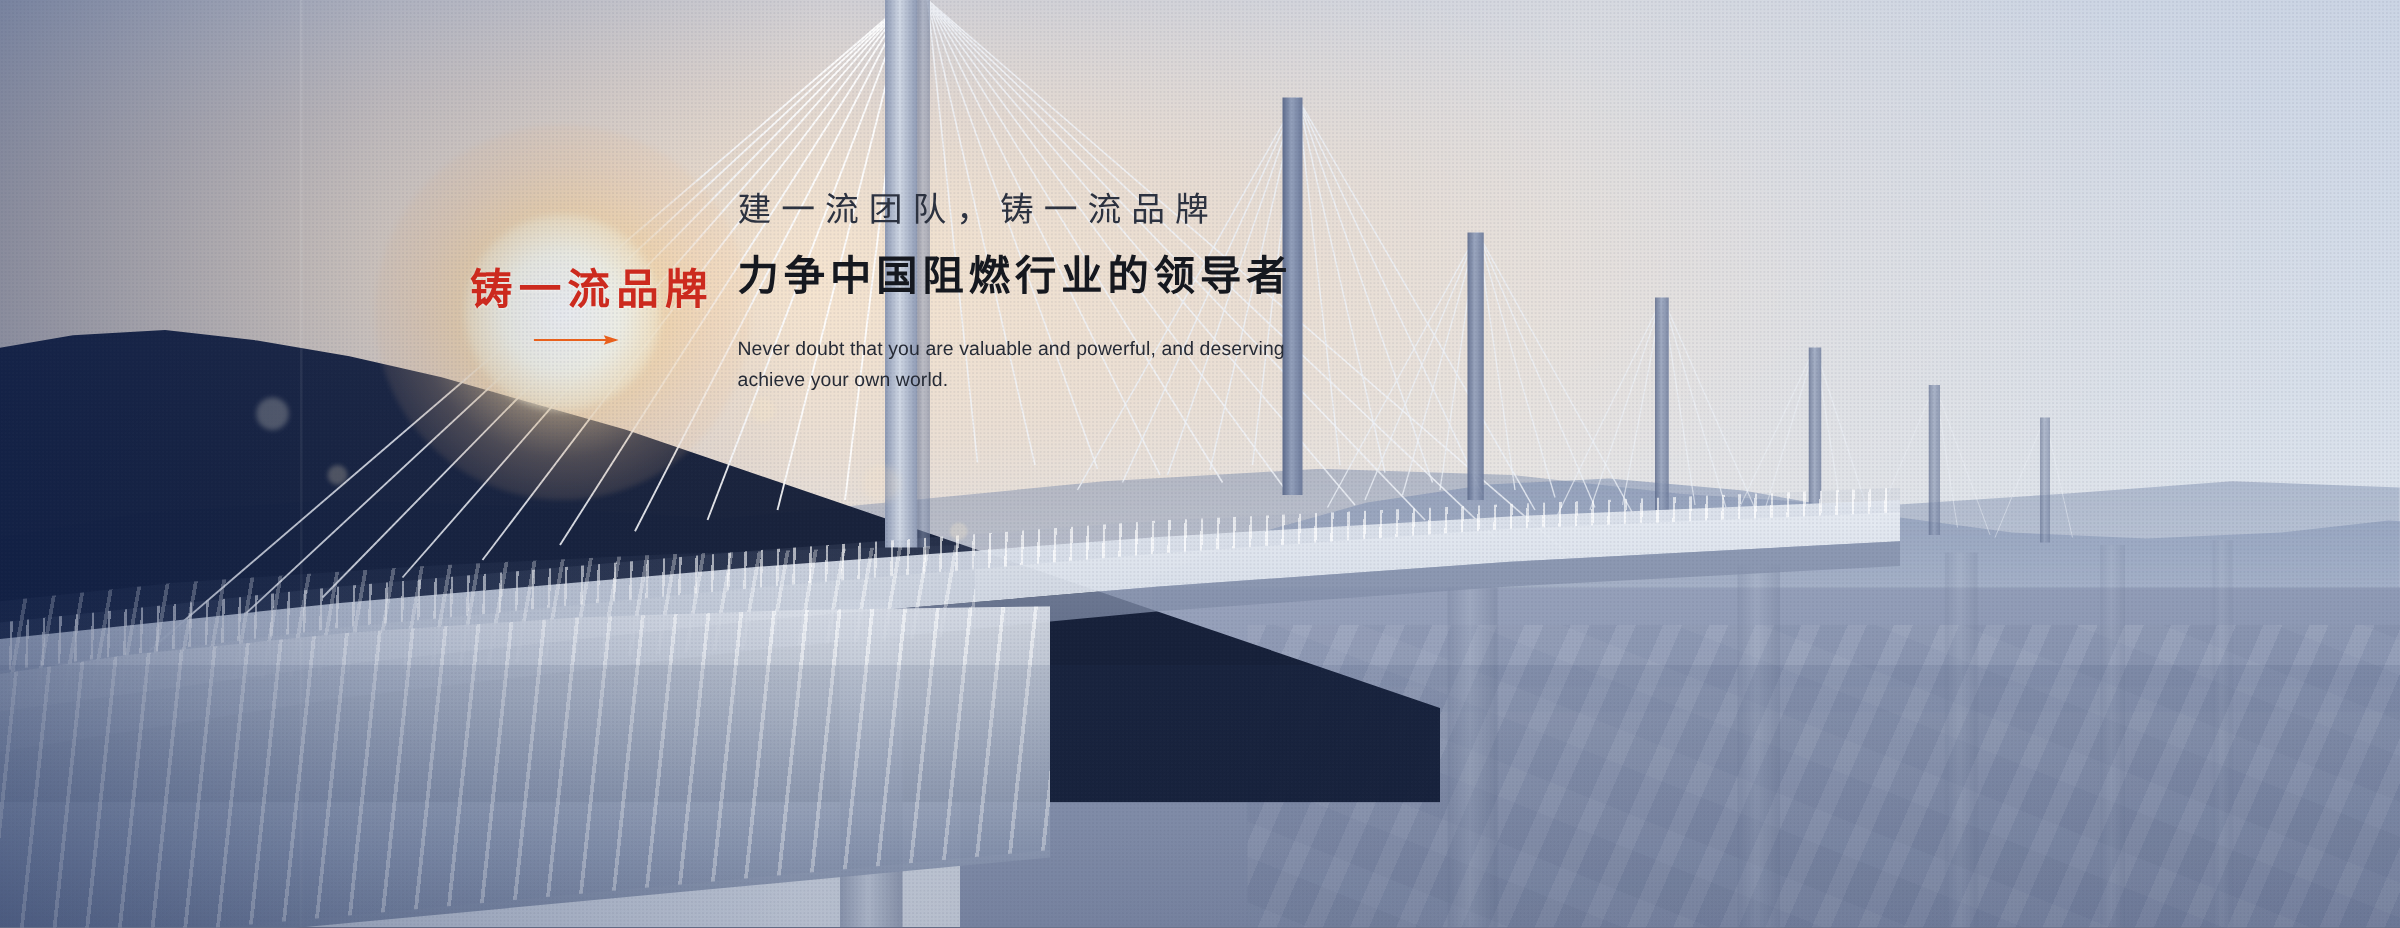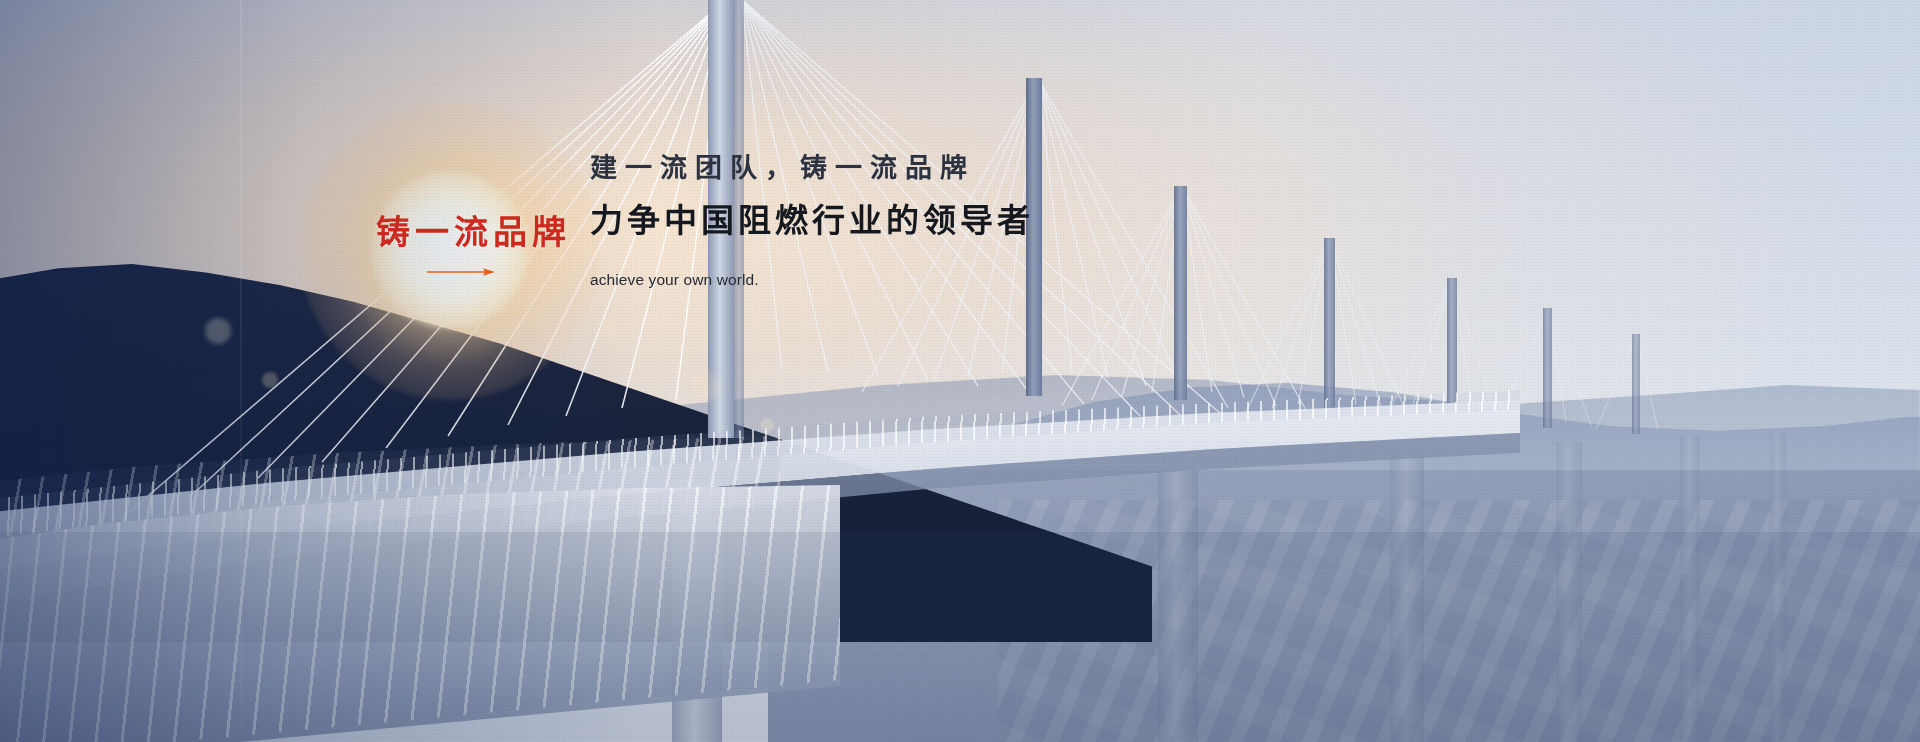--- a/index.html
+++ b/index.html
@@ -167,21 +167,21 @@
     color:#cc2a1e;line-height:1.1;white-space:nowrap;
     text-shadow:0 1px 2px rgba(255,255,255,.55);
   }
   .logo-arrow{
     position:relative;margin:16px auto 0;width:68px;height:10px;
   }
   .logo-arrow svg{display:block;}
 
   .text-block{position:absolute;left:590px;top:152px;width:560px;}
   .head-1{
-    font-size:27px;font-weight:700;letter-spacing:8px;color:#2c3240;
+    font-size:27px;font-weight:400;letter-spacing:8px;color:#2c3240;
     line-height:1.25;white-space:nowrap;
   }
   .head-2{
     margin-top:14px;
     font-size:33px;font-weight:700;letter-spacing:4px;color:#15181f;
     line-height:1.25;white-space:nowrap;
   }
   .sub{
     margin-top:26px;
     font-size:15.5px;font-weight:400;color:#262b36;line-height:1.62;
@@ -329,18 +329,19 @@
           <line x1="0" y1="5" x2="62" y2="5" stroke="#e8601d" stroke-width="1.6"></line>
           <polygon points="68,5 56,1.2 58,5 56,8.8" fill="#e8601d"></polygon>
         </svg>
       </div>
     </div>
 
     <div class="text-block">
       <div class="head-1">建一流团队，铸一流品牌</div>
       <div class="head-2">力争中国阻燃行业的领导者</div>
       <div class="sub">
+        <p>Never doubt that you are valuable and powerful, and deserving</p>
         <p>achieve your own world.</p>
       </div>
     </div>
 
   </div>
 </div>
 
 </body></html>

